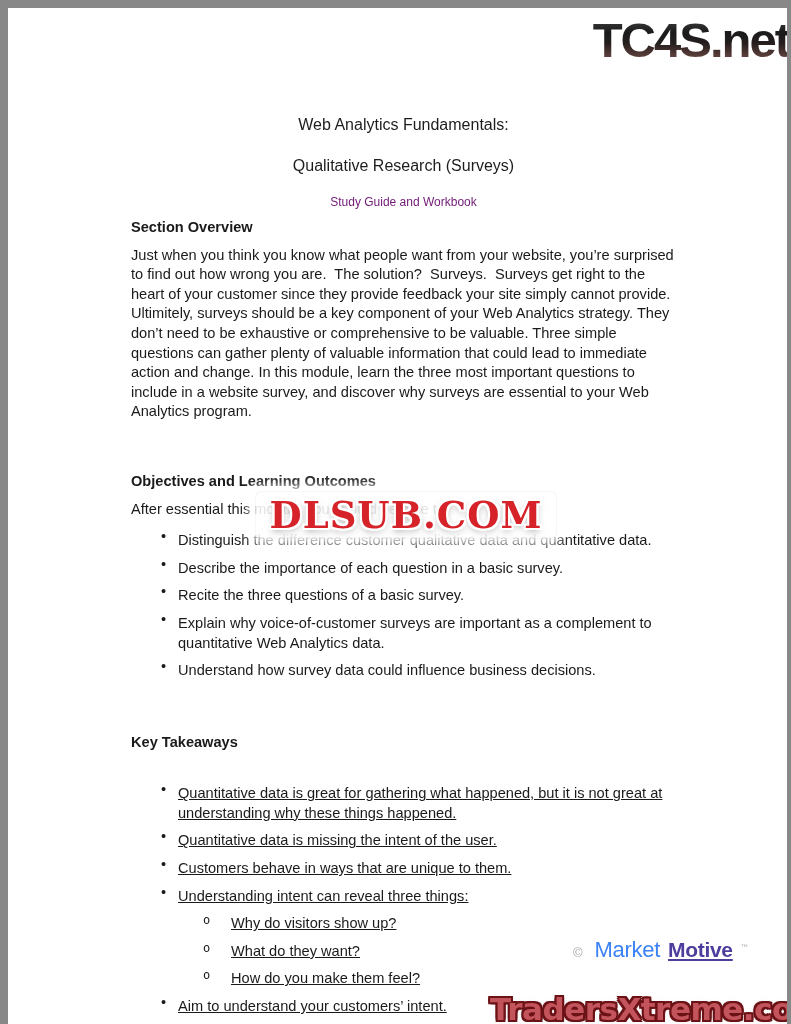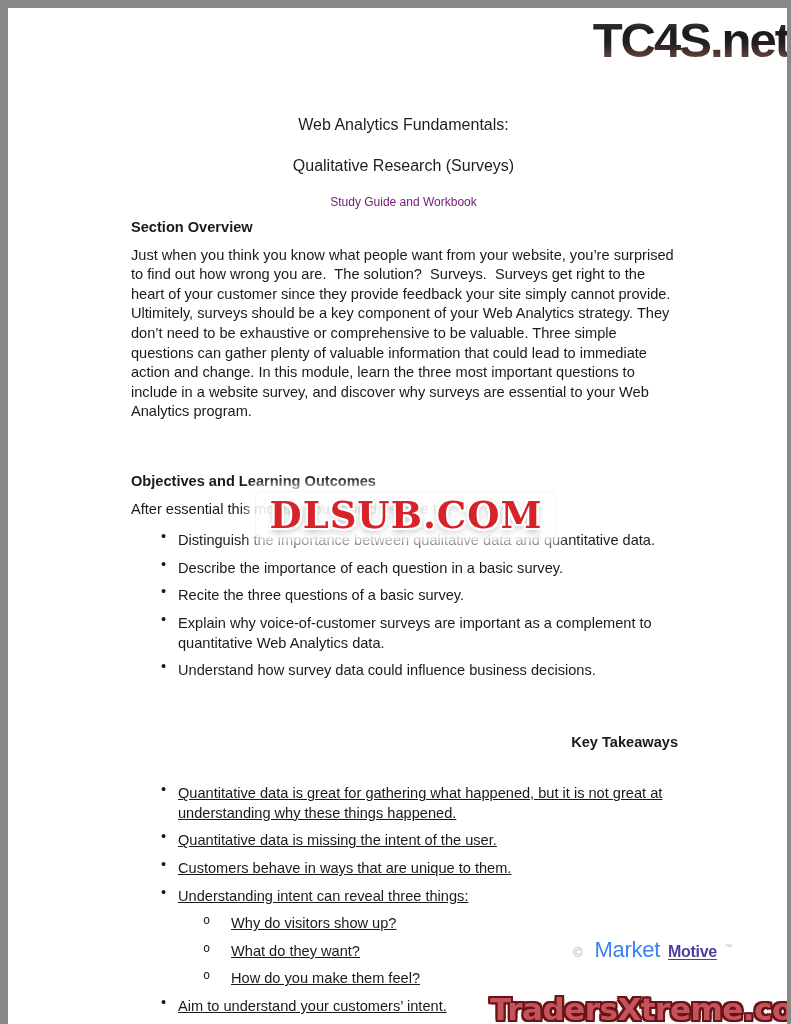--- a/index.html
+++ b/index.html
@@ -31,21 +31,21 @@
   .subtitle   { font-size:12px; line-height:24px; color:#701a75; }
 
   
   .content {
     position:absolute; top:202px; left:115px; width:563px;
     font-size:14.6px; line-height:19.6px; color:#1a1a1a;
   }
   .h { font-weight:bold; }
   .body { white-space:pre-wrap; }
   .sp  { margin-top:42px; }
-  .sp2 { margin-top:40px;text-align:right; }
+  .sp2 { margin-top:40px; }
   .list.gap { margin-top:20px;text-decoration:underline; }
   .li { position:relative; padding-left:47px; }
   .li::before {
     content:"\2022";
     position:absolute; left:30px; top:0;
   }
   .li.sub { padding-left:100px; }
   .li.sub::before {
     content:"o";
     font-family:"DejaVu Sans Mono", monospace;
@@ -74,21 +74,21 @@
   
   .mm {
     position:absolute; left:557px; top:921px;
     display:flex; align-items:baseline;
     font-family:"Liberation Sans", sans-serif;
     white-space:nowrap;
   }
   .mm-c { color:#a9a9a9; font-size:13px; margin-right:4px; }
   .mm-market { color:#3b82f6; font-size:22px; letter-spacing:-0.3px; }
   .mm-motive {
-    color:#4f3d9e; font-size:16px; font-weight:bold; letter-spacing:-0.3px;
+    color:#4f3d9e; font-size:21px; font-weight:bold; letter-spacing:-0.3px;
     text-decoration:underline; text-underline-offset:2px;
   }
   .mm-tm { color:#b5b5b5; font-size:7px; vertical-align:top; position:relative; top:-8px; }
 
   
   .traders {
     position:absolute; left:478px; top:979px;
     font-size:31px; font-weight:bold; letter-spacing:-0.5px;
     font-family:"DejaVu Sans", sans-serif;
     color:#c4545c;
@@ -113,21 +113,21 @@
   </div>
 
   <div class="content">
 
     <div class="h">Section Overview</div>
     <div class="body">Just when you think you know what people want from your website, you’re surprised to find out how wrong you are.  The solution?  Surveys.  Surveys get right to the heart of your customer since they provide feedback your site simply cannot provide.  Ultimitely, surveys should be a key component of your Web Analytics strategy. They don’t need to be exhaustive or comprehensive to be valuable. Three simple questions can gather plenty of valuable information that could lead to immediate action and change. In this module, learn the three most important questions to include in a website survey, and discover why surveys are essential to your Web Analytics program.</div>
 
     <div class="h sp">Objectives and Learning Outcomes</div>
     <div class="body">After essential this module you should be able to:</div>
     <div class="list">
-      <div class="li">Distinguish the importance between qualitative data and quantitative data.</div>
+      <div class="li">Distinguish the difference customer qualitative data and quantitative data.</div>
       <div class="li">Describe the importance of each question in a basic survey.</div>
       <div class="li">Recite the three questions of a basic survey.</div>
       <div class="li">Explain why voice-of-customer surveys are important as a complement to quantitative Web Analytics data.</div>
       <div class="li">Understand how survey data could influence business decisions.</div>
     </div>
 
     <div class="h sp2">Key Takeaways</div>
     <div class="list gap">
       <div class="li">Quantitative data is great for gathering what happened, but it is not great at understanding why these things happened.</div>
       <div class="li">Quantitative data is missing the intent of the user.</div>

